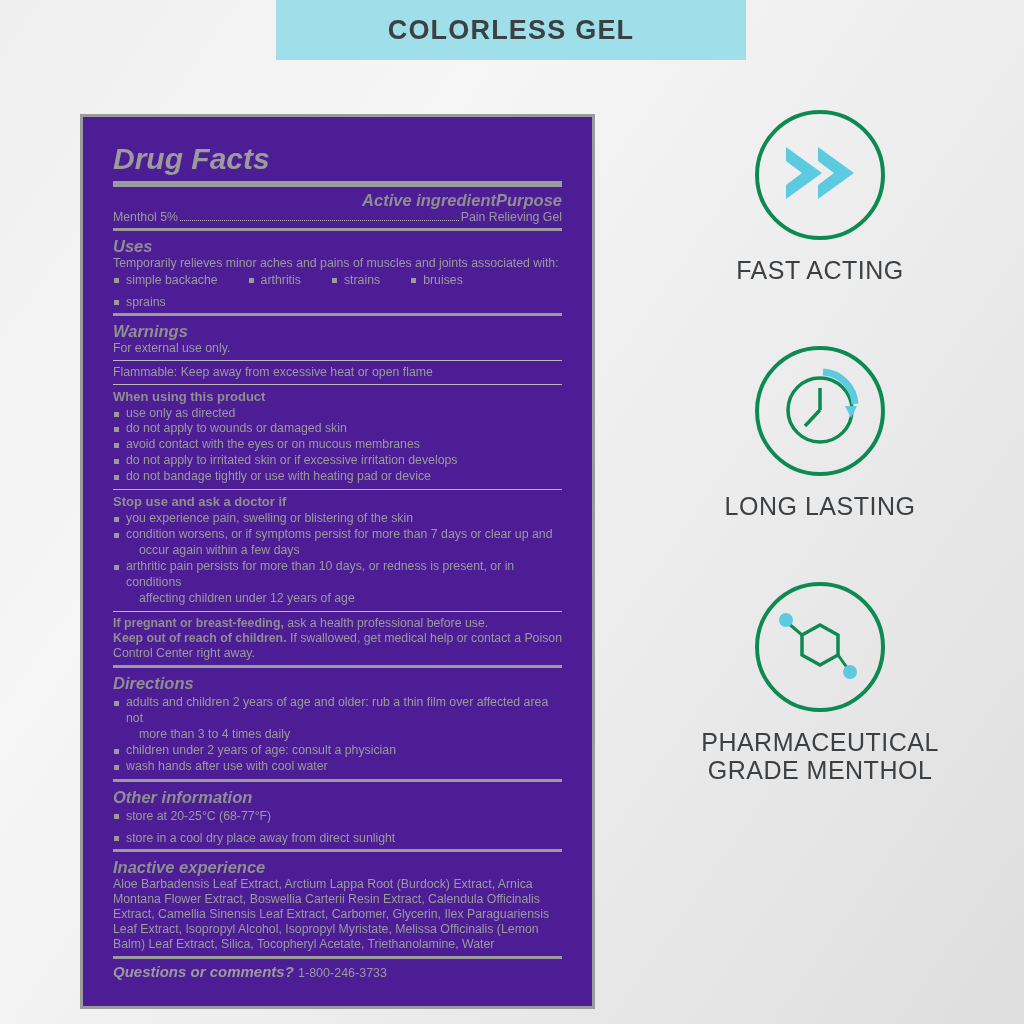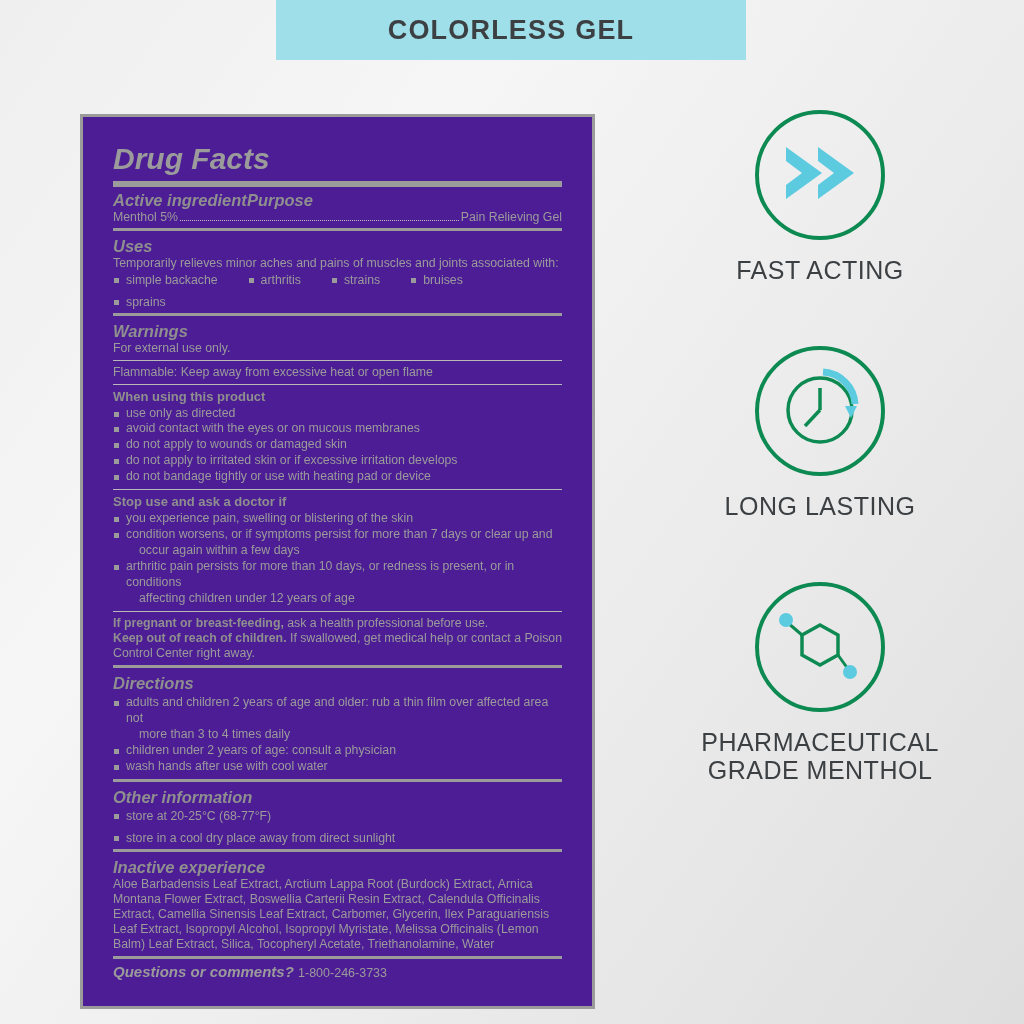--- a/index.html
+++ b/index.html
@@ -65,21 +65,21 @@
   .rule-med {
     border-bottom: 3px solid #9b9b9b;
     margin: 4px 0 4px 0;
   }
   .rule-thin {
     border-bottom: 1px solid #b9b9b9;
     margin: 4px 0 4px 0;
   }
   .row-between {
     display: flex;
-    justify-content: flex-start;
+    justify-content: flex-end;
     align-items: baseline;
   }
   .h-bold-italic {
     font-size: 16.5px;
     font-style: italic;
     font-weight: bold;
     color: #8f8f8f;
   }
   .body-text {
     font-size: 12.3px;
@@ -251,22 +251,22 @@
     <div class="section-block">
       <div class="h-bold-italic">Warnings</div>
       <div class="body-text">For external use only.</div>
       <div class="rule-thin"></div>
       <div class="body-text">Flammable: Keep away from excessive heat or open flame</div>
       <div class="rule-thin"></div>
 
       <div class="small-sec-title">When using this product</div>
       <ul class="bullets">
         <li>use only as directed</li>
+        <li>do not apply to wounds or damaged skin</li>
         <li>avoid contact with the eyes or on mucous membranes</li>
-        <li>do not apply to wounds or damaged skin</li>
         <li>do not apply to irritated skin or if excessive irritation develops</li>
         <li>do not bandage tightly or use with heating pad or device</li>
       </ul>
 
       <div class="rule-thin"></div>
 
       <div class="small-sec-title">Stop use and ask a doctor if</div>
       <ul class="bullets">
         <li>you experience pain, swelling or blistering of the skin</li>
         <li>condition worsens, or if symptoms persist for more than 7 days or clear up and</li>

